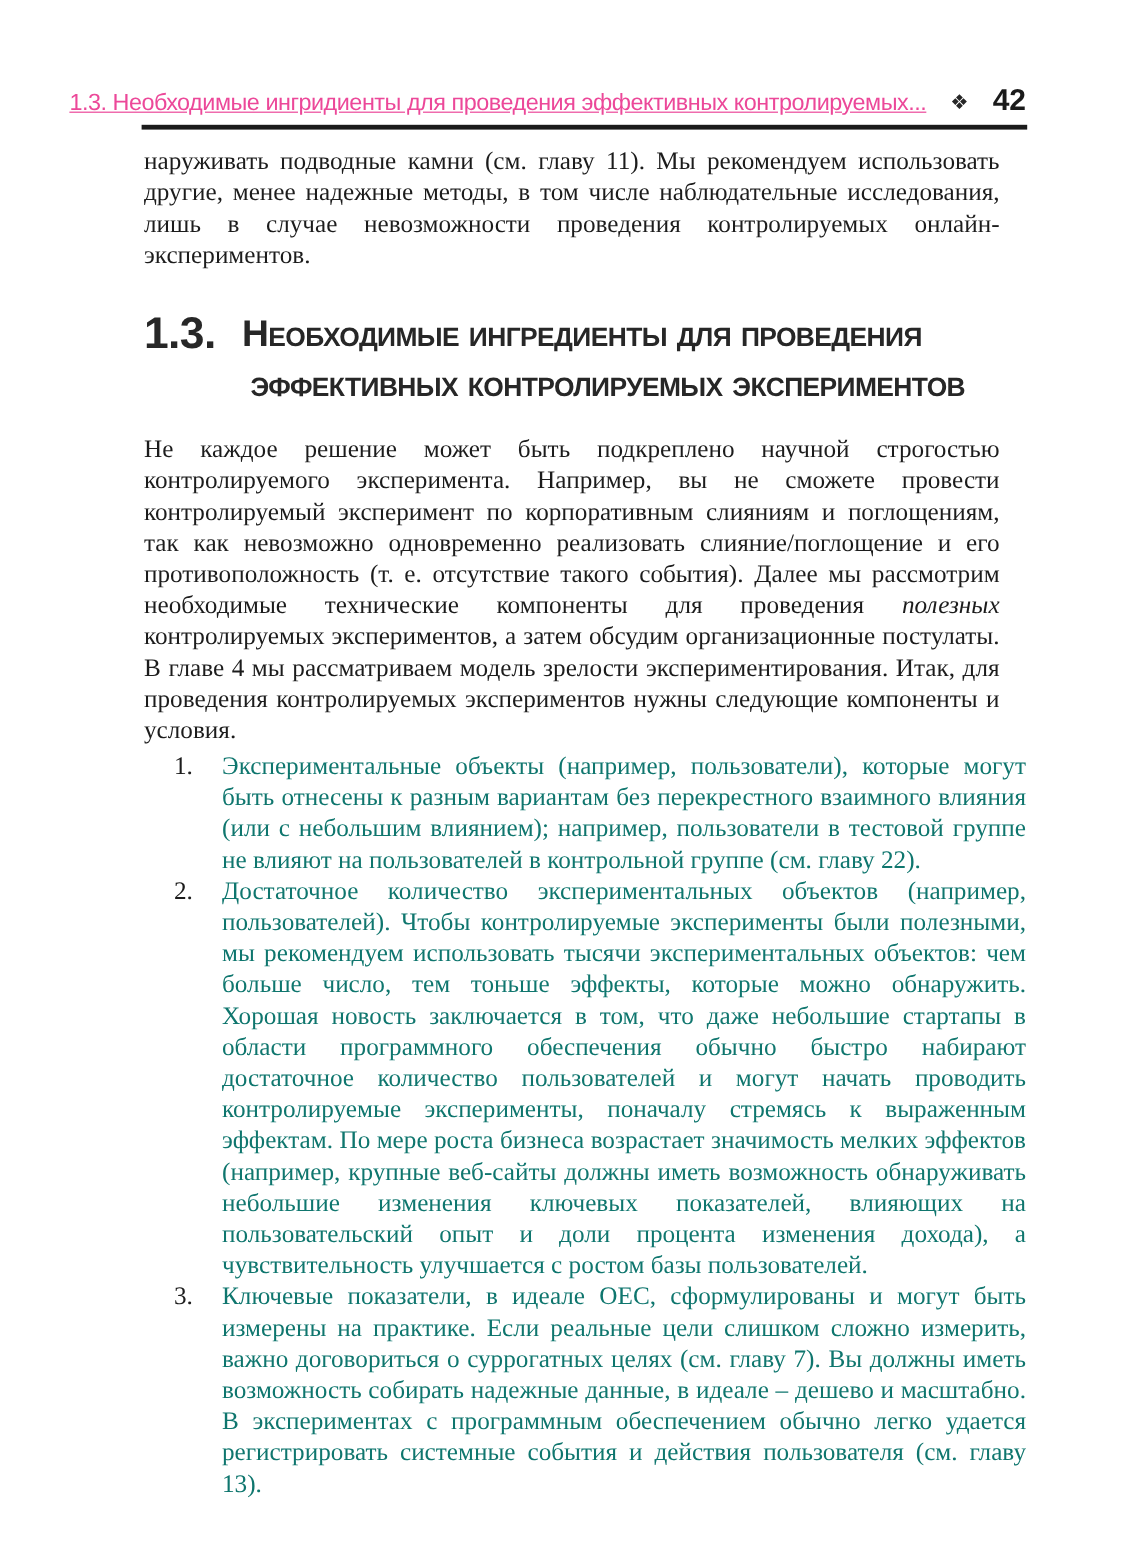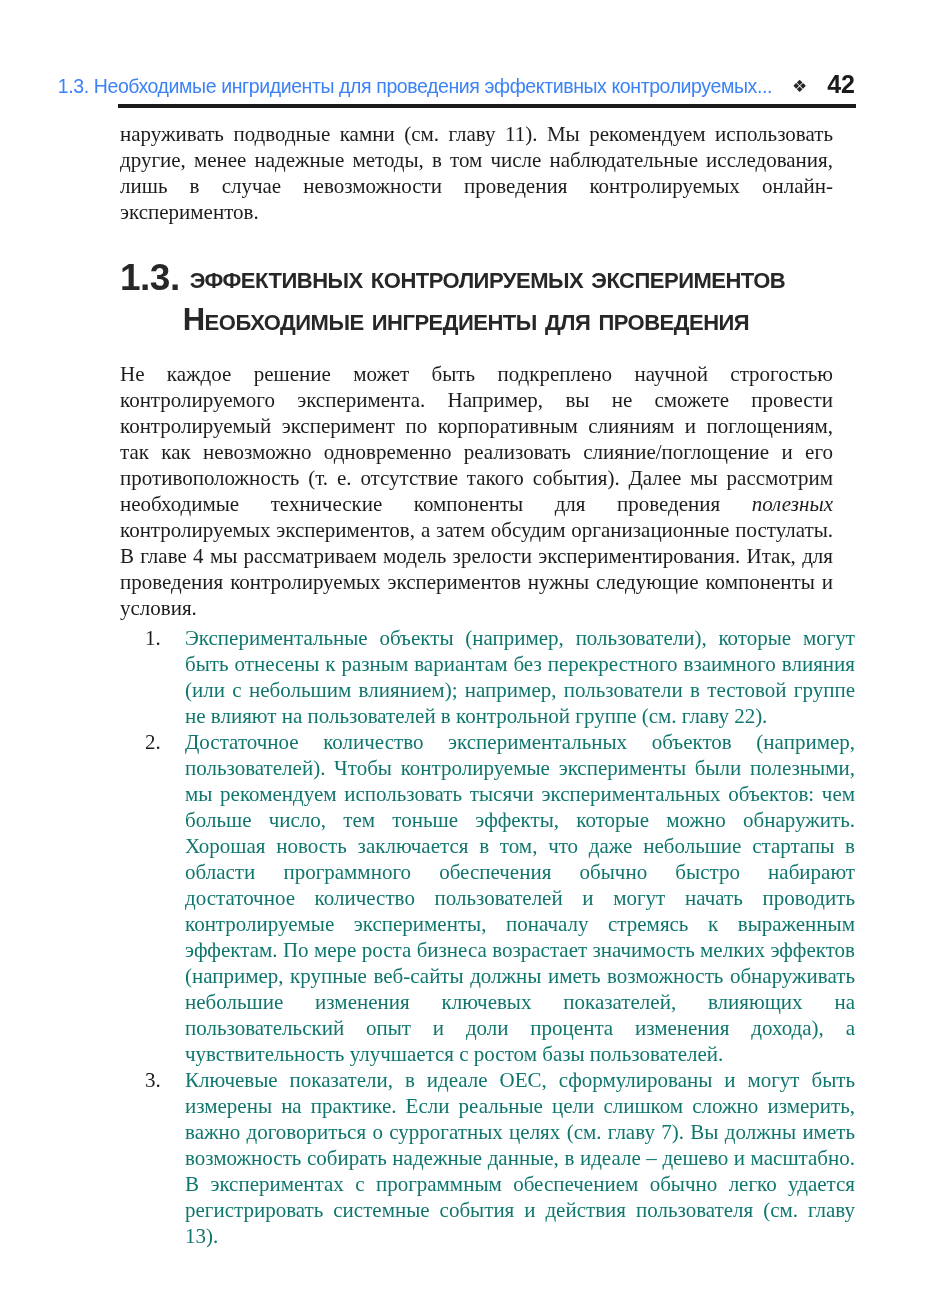--- a/index.html
+++ b/index.html
@@ -18,21 +18,22 @@
     justify-content: flex-end;
     align-items: baseline;
     gap: 20px;
     margin: 70px 90px 0 120px;
     font-family: "Liberation Sans", sans-serif;
     white-space: nowrap;
   }
   .rh-title {
     font-size: 19.5px;
     letter-spacing: -0.4px;
-    color: #3b82f6;
+    color: #ec4899;
+    text-decoration: underline;
   }
   .rh-icon {
     font-size: 17px;
     color: #262626;
     transform: translateY(-1px);
   }
   .rh-page {
     font-size: 25px;
     font-weight: 700;
     color: #1a1a1a;
@@ -57,21 +58,21 @@
     align-items: flex-start;
     margin: 32px 90px 20px 120px;
     font-family: "Liberation Sans", sans-serif;
     font-weight: 700;
     color: #272727;
     letter-spacing: -0.5px;
   }
   .sec-num {
     font-size: 37px;
     line-height: 42px;
-    margin-right: 3px;
+    margin-right: 22px;
     white-space: nowrap;
   }
   .sec-title {
     font-size: 31px;
     line-height: 42px;
     font-variant: small-caps;
   }
   .sec-line { display: block; }
   .sec-line2 { margin-left: 7px; }
   
@@ -108,22 +109,22 @@
     <span class="rh-page">42</span>
   </header>
 
   <div class="header-rule"></div>
 
   <p class="body-text intro">наруживать подводные камни (см. главу 11). Мы рекомендуем использовать другие, менее надежные методы, в том числе наблюдательные исследования, лишь в случае невозможности проведения контролируемых онлайн-экспериментов.</p>
 
   <h2 class="section-heading">
     <span class="sec-num">1.3.</span>
     <span class="sec-title">
+      <span class="sec-line sec-line1">Необходимые ингредиенты для проведения</span>
       <span class="sec-line sec-line2">эффективных контролируемых экспериментов</span>
-      <span class="sec-line sec-line1">Необходимые ингредиенты для проведения</span>
     </span>
   </h2>
 
   <p class="body-text"><span>Не каждое решение может быть подкреплено научной строгостью контролируемого эксперимента. Например, вы не сможете провести контролируемый эксперимент по корпоративным слияниям и поглощениям, так как невозможно одновременно реализовать слияние/поглощение и его противоположность (т. е. отсутствие такого события). Далее мы рассмотрим необходимые технические компоненты для проведения </span><i>полезных</i><span> контролируемых экспериментов, а затем обсудим организационные постулаты. В главе 4 мы рассматриваем модель зрелости экспериментирования. Итак, для проведения контролируемых экспериментов нужны следующие компоненты и условия.</span></p>
 
   <ol class="num-list">
     <li class="list-item">
       <span class="li-marker">1.</span>
       <span class="li-text">Экспериментальные объекты (например, пользователи), которые могут быть отнесены к разным вариантам без перекрестного взаимного влияния (или с небольшим влиянием); например, пользователи в тестовой группе не влияют на пользователей в контрольной группе (см. главу 22).</span>
     </li>

